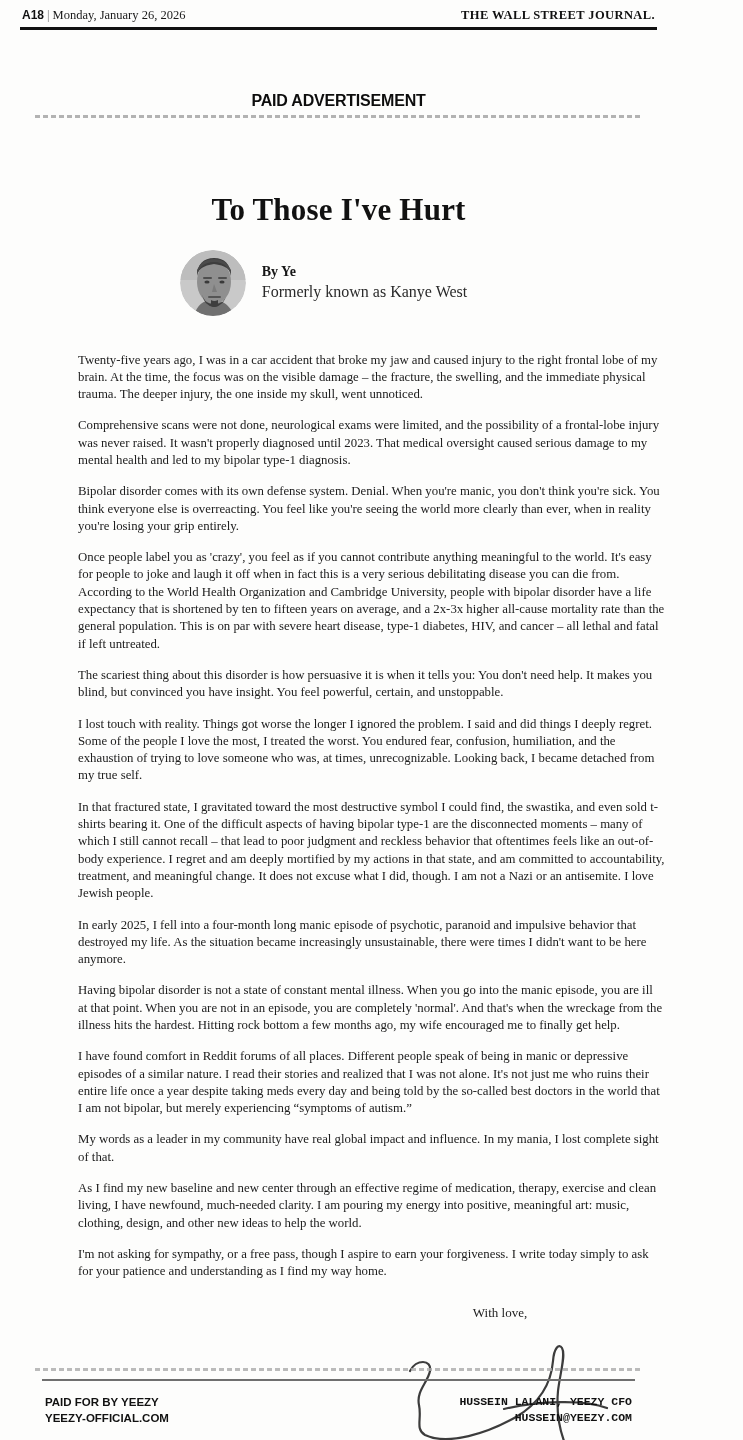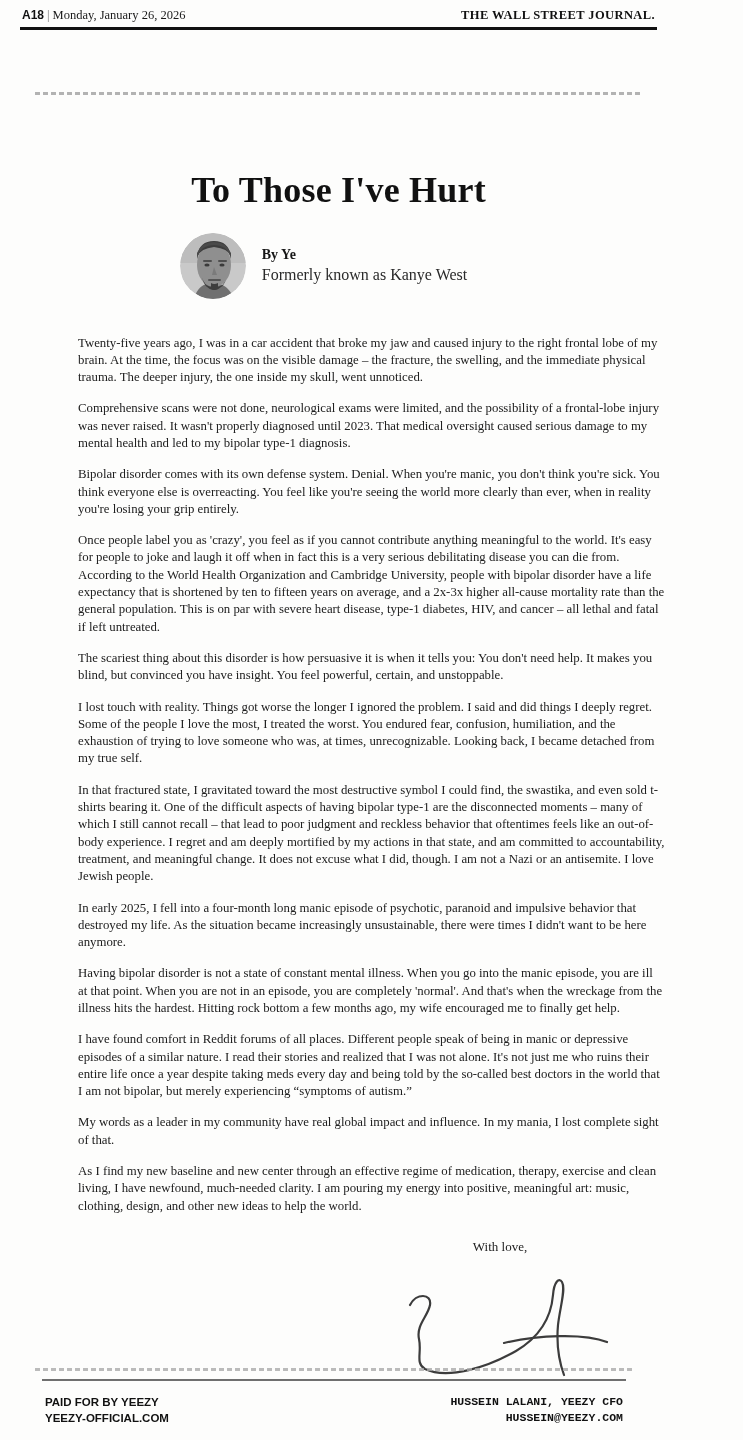--- a/index.html
+++ b/index.html
@@ -32,21 +32,21 @@
   }
   .dashed-rule{
     height:3px;margin:5px 35px 0 35px;
     background:repeating-linear-gradient(90deg,#9a9a9a 0 5px,transparent 5px 8px);
     opacity:.75;
   }
 
   
   .ad-title{
     text-align:center;margin-top:74px;
-    font-size:36px;font-weight:bold;color:#111;
+    font-size:31px;font-weight:bold;color:#111;
     letter-spacing:.2px;
   }
   .byline-block{
     margin-top:22px;
     display:flex;align-items:center;justify-content:center;
     gap:16px;
     padding-right:30px;
   }
   .portrait{width:66px;height:66px;border-radius:50%;overflow:hidden;flex:0 0 auto;}
   .byline-text{display:flex;flex-direction:column;gap:3px;}
@@ -67,21 +67,21 @@
   .closing-block{
     margin-top:24px;
     margin-left:380px;
     width:240px;
     text-align:center;
   }
   .closing-text{font-size:13px;color:#1c1c1c;}
   .signature{margin-top:14px;margin-left:6px;}
 
   
-  .footer{position:absolute;left:0;right:9px;bottom:14px;}
+  .footer{position:absolute;left:0;right:0;bottom:14px;}
   .footer-dashed{
     height:3px;margin:0 35px;
     background:repeating-linear-gradient(90deg,#aaaaaa 0 5px,transparent 5px 8px);
     opacity:.8;
   }
   .footer-rule{height:2px;background:#6f6f6f;margin:8px 42px 0 42px;}
   .footer-cols{
     display:flex;justify-content:space-between;
     margin:13px 45px 0 45px;
     font-family:"Liberation Sans",sans-serif;font-weight:bold;
@@ -96,20 +96,21 @@
 
   <div class="masthead-row">
     <div>
       <span class="page-ref">A18</span><span class="date-sep">|</span><span class="page-date">Monday, January 26, 2026</span>
     </div>
     <div class="masthead-title">THE WALL STREET JOURNAL.</div>
   </div>
   <div class="header-rule"></div>
 
   <div class="ad-banner">
+    <div class="ad-banner-label">PAID ADVERTISEMENT</div>
     <div class="dashed-rule"></div>
   </div>
 
   <div class="ad-title">To Those I've Hurt</div>
 
   <div class="byline-block">
     <div class="portrait">
       <svg width="66" height="66" viewBox="0 0 66 66" aria-hidden="true">
         <defs>
           <clipPath id="pc">
@@ -152,20 +153,21 @@
     <p>Bipolar disorder comes with its own defense system. Denial. When you're manic, you don't think you're sick. You think everyone else is overreacting. You feel like you're seeing the world more clearly than ever, when in reality you're losing your grip entirely.</p>
     <p>Once people label you as 'crazy', you feel as if you cannot contribute anything meaningful to the world. It's easy for people to joke and laugh it off when in fact this is a very serious debilitating disease you can die from. According to the World Health Organization and Cambridge University, people with bipolar disorder have a life expectancy that is shortened by ten to fifteen years on average, and a 2x-3x higher all-cause mortality rate than the general population.  This is on par with severe heart disease, type-1 diabetes, HIV, and cancer – all lethal and fatal if left untreated.</p>
     <p>The scariest thing about this disorder is how persuasive it is when it tells you: You don't need help. It makes you blind, but convinced you have insight. You feel powerful, certain, and unstoppable.</p>
     <p>I lost touch with reality. Things got worse the longer I ignored the problem. I said and did things I deeply regret. Some of the people I love the most, I treated the worst. You endured fear, confusion, humiliation, and the exhaustion of trying to love someone who was, at times, unrecognizable. Looking back, I became detached from my true self.</p>
     <p>In that fractured state, I gravitated toward the most destructive symbol I could find, the swastika, and even sold t-shirts bearing it. One of the difficult aspects of having bipolar type-1 are the disconnected moments – many of which I still cannot recall – that lead to poor judgment and reckless behavior that oftentimes feels like an out-of-body experience. I regret and am deeply mortified by my actions in that state, and am committed to accountability, treatment, and meaningful change. It does not excuse what I did, though. I am not a Nazi or an antisemite. I love Jewish people.</p>
     <p>In early 2025, I fell into a four-month long manic episode of psychotic, paranoid and impulsive behavior that destroyed my life. As the situation became increasingly unsustainable, there were times I didn't want to be here anymore.</p>
     <p>Having bipolar disorder is not a state of constant mental illness. When you go into the manic episode, you are ill at that point. When you are not in an episode, you are completely 'normal'. And that's when the wreckage from the illness hits the hardest. Hitting rock bottom a few months ago, my wife encouraged me to finally get help.</p>
     <p>I have found comfort in Reddit forums of all places. Different people speak of being in manic or depressive episodes of a similar nature. I read their stories and realized that I was not alone. It's not just me who ruins their entire life once a year despite taking meds every day and being told by the so-called best doctors in the world that I am not bipolar, but merely experiencing “symptoms of autism.”</p>
     <p>My words as a leader in my community have real global impact and influence. In my mania, I lost complete sight of that.</p>
     <p>As I find my new baseline and new center through an effective regime of medication, therapy, exercise and clean living, I have newfound, much-needed clarity. I am pouring my energy into positive, meaningful art: music, clothing, design, and other new ideas to help the world.</p>
+    <p>I'm not asking for sympathy, or a free pass, though I aspire to earn your forgiveness. I write today simply to ask for your patience and understanding as I find my way home.</p>
   </div>
 
   <div class="closing-block">
     <div class="closing-text">With love,</div>
     <div class="signature">
       <svg width="230" height="110" viewBox="0 0 230 110" aria-hidden="true">
         <g fill="none" stroke="#3c3c3c" stroke-width="2.2" stroke-linecap="round">
           <path d="M22,36 C28,24 44,24 42,36 C40,47 28,56 31,70 C34,84 27,94 37,100 C60,111 100,98 128,82 C150,69 163,50 165,26 C166,13 171,8 174,13 C178,20 172,38 170,56 C168,78 171,92 176,106"></path>
           <path d="M116,74 C150,66 196,64 219,73"></path>
         </g>

